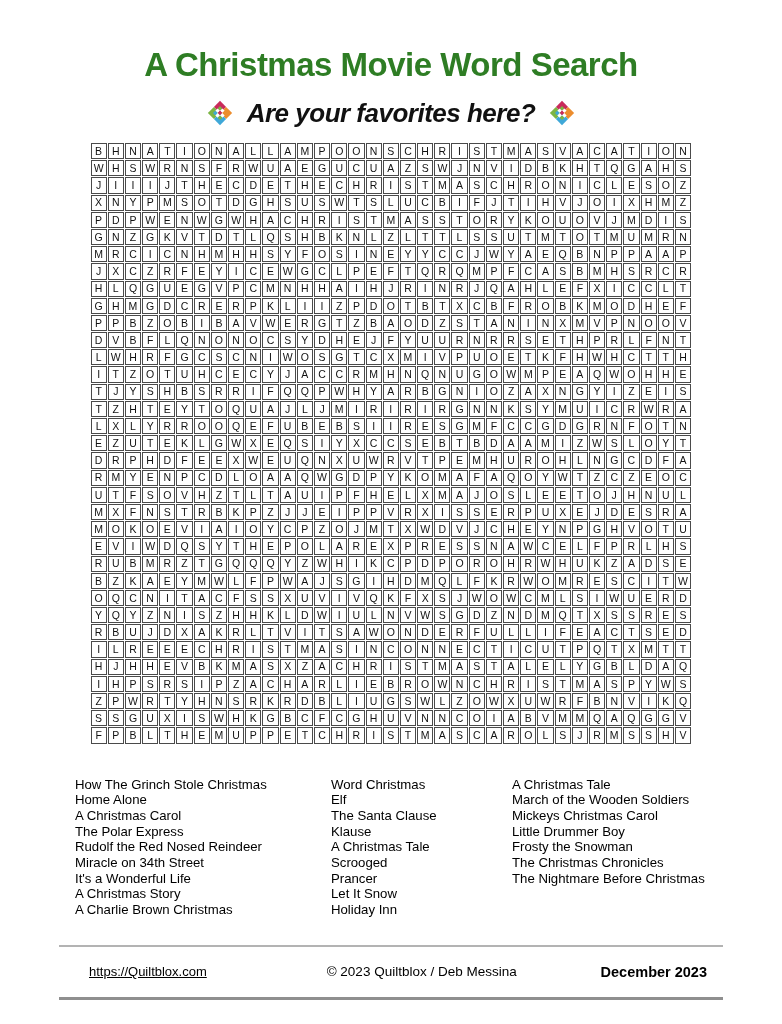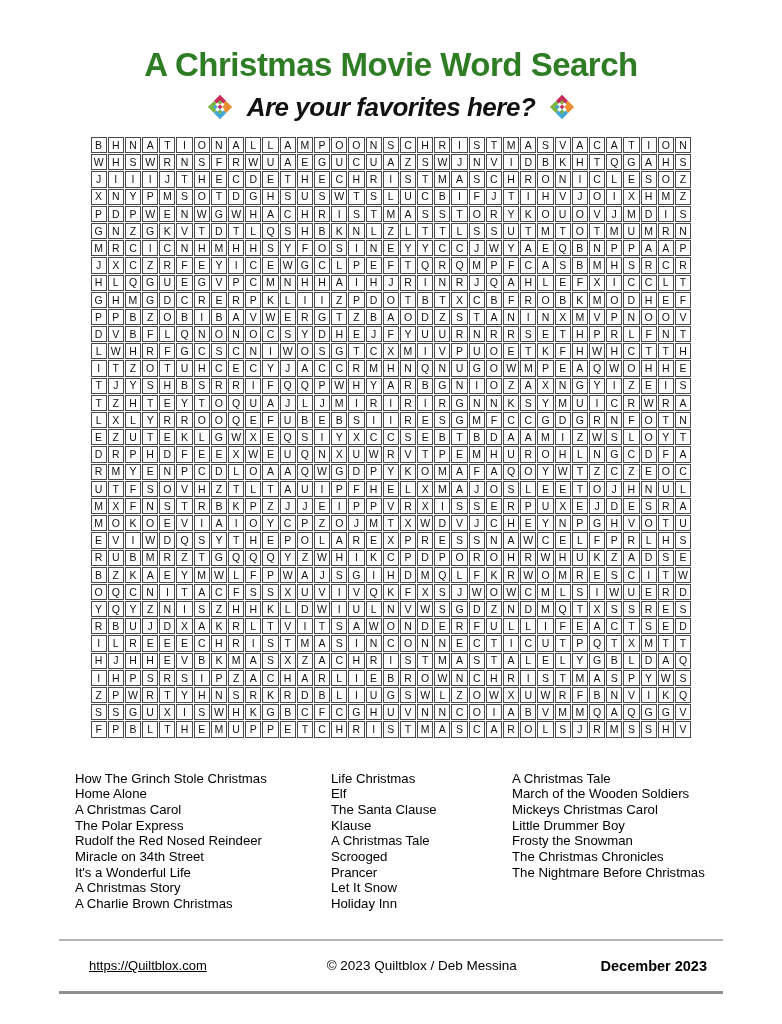--- a/index.html
+++ b/index.html
@@ -17,21 +17,21 @@
   }
   .title {
     margin: 0;
     padding-top: 46px;
     text-align: center;
     font-size: 33px;
     font-weight: bold;
     letter-spacing: -0.5px;
   }
   .subtitle-row {
-    margin-top: 7px;
+    margin-top: 13px;
     display: flex;
     align-items: center;
     justify-content: center;
     gap: 12px;
     height: 32px;
   }
   .subtitle-text {
     font-size: 26px;
     font-weight: bold;
     font-style: italic;
@@ -1387,21 +1387,21 @@
         <div class="word">Home Alone</div>
         <div class="word">A Christmas Carol</div>
         <div class="word">The Polar Express</div>
         <div class="word">Rudolf the Red Nosed Reindeer</div>
         <div class="word">Miracle on 34th Street</div>
         <div class="word">It's a Wonderful Life</div>
         <div class="word">A Christmas Story</div>
         <div class="word">A Charlie Brown Christmas</div>
       </div>
     <div class="word-col word-col-2">
-        <div class="word">Life Christmas</div>
+        <div class="word">Word Christmas</div>
         <div class="word">Elf</div>
         <div class="word">The Santa Clause</div>
         <div class="word">Klause</div>
         <div class="word">A Christmas Tale</div>
         <div class="word">Scrooged</div>
         <div class="word">Prancer</div>
         <div class="word">Let It Snow</div>
         <div class="word">Holiday Inn</div>
       </div>
     <div class="word-col word-col-3">

